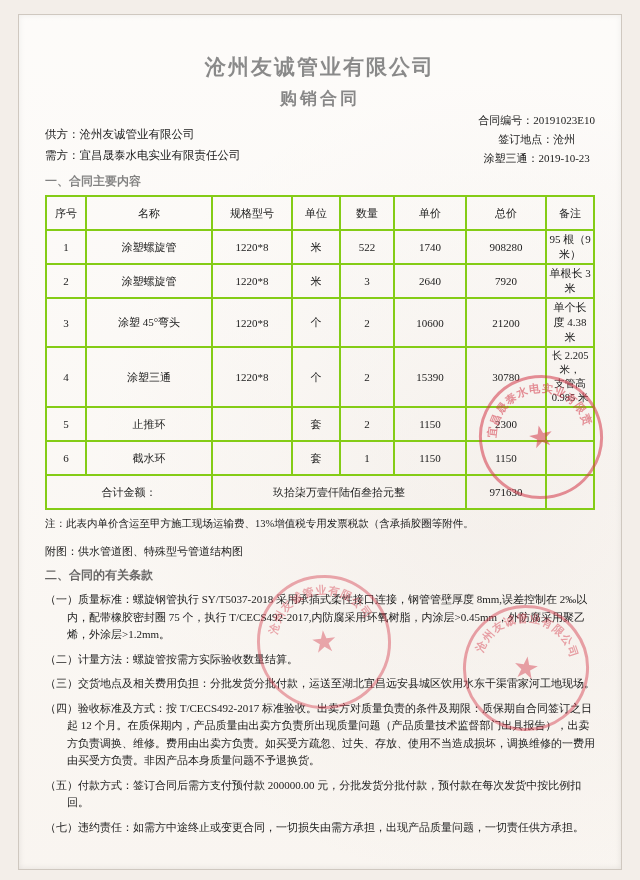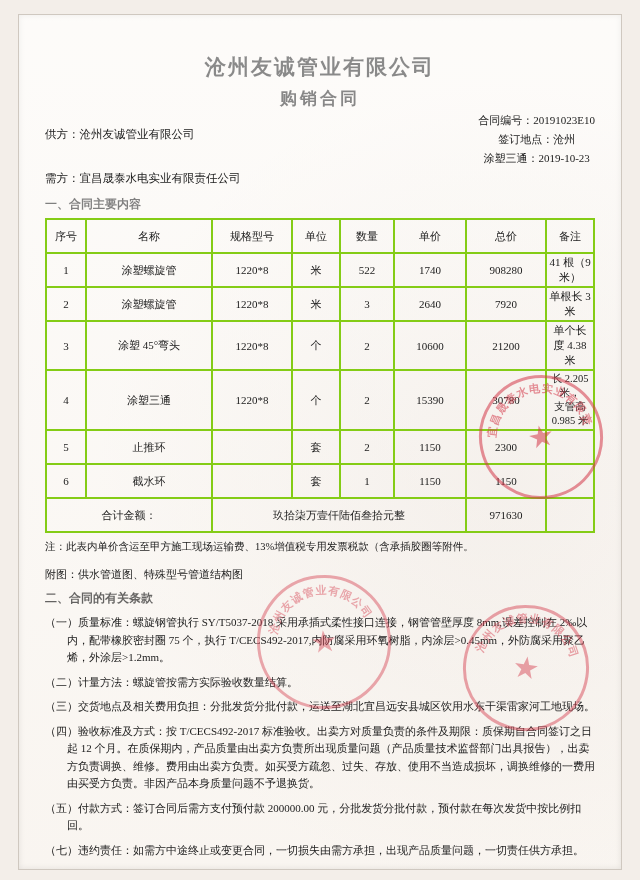--- a/index.html
+++ b/index.html
@@ -169,21 +169,21 @@
         <span>涂塑三通：</span><span>2019-10-23</span>
       </div>
     </div>
 
     <div class="party">
       <div class="row">
         <div class="left">
           <span>供方：</span><span>沧州友诚管业有限公司</span>
         </div>
       </div>
-      <div class="row" style="margin-top:24px">
+      <div class="row" style="margin-top:1px">
         <div class="left">
           <span>需方：</span><span>宜昌晟泰水电实业有限责任公司</span>
         </div>
       </div>
     </div>
 
     <div class="sec">一、合同主要内容</div>
 
     <table class="main">
       <thead>
@@ -200,21 +200,21 @@
       </thead>
       <tbody>
         <tr>
           <td>1</td>
           <td>涂塑螺旋管</td>
           <td>1220*8</td>
           <td>米</td>
           <td>522</td>
           <td>1740</td>
           <td>908280</td>
-          <td>41 根（9 米）</td>
+          <td>95 根（9 米）</td>
         </tr>
         <tr>
           <td>2</td>
           <td>涂塑螺旋管</td>
           <td>1220*8</td>
           <td>米</td>
           <td>3</td>
           <td>2640</td>
           <td>7920</td>
           <td>单根长 3 米</td>

